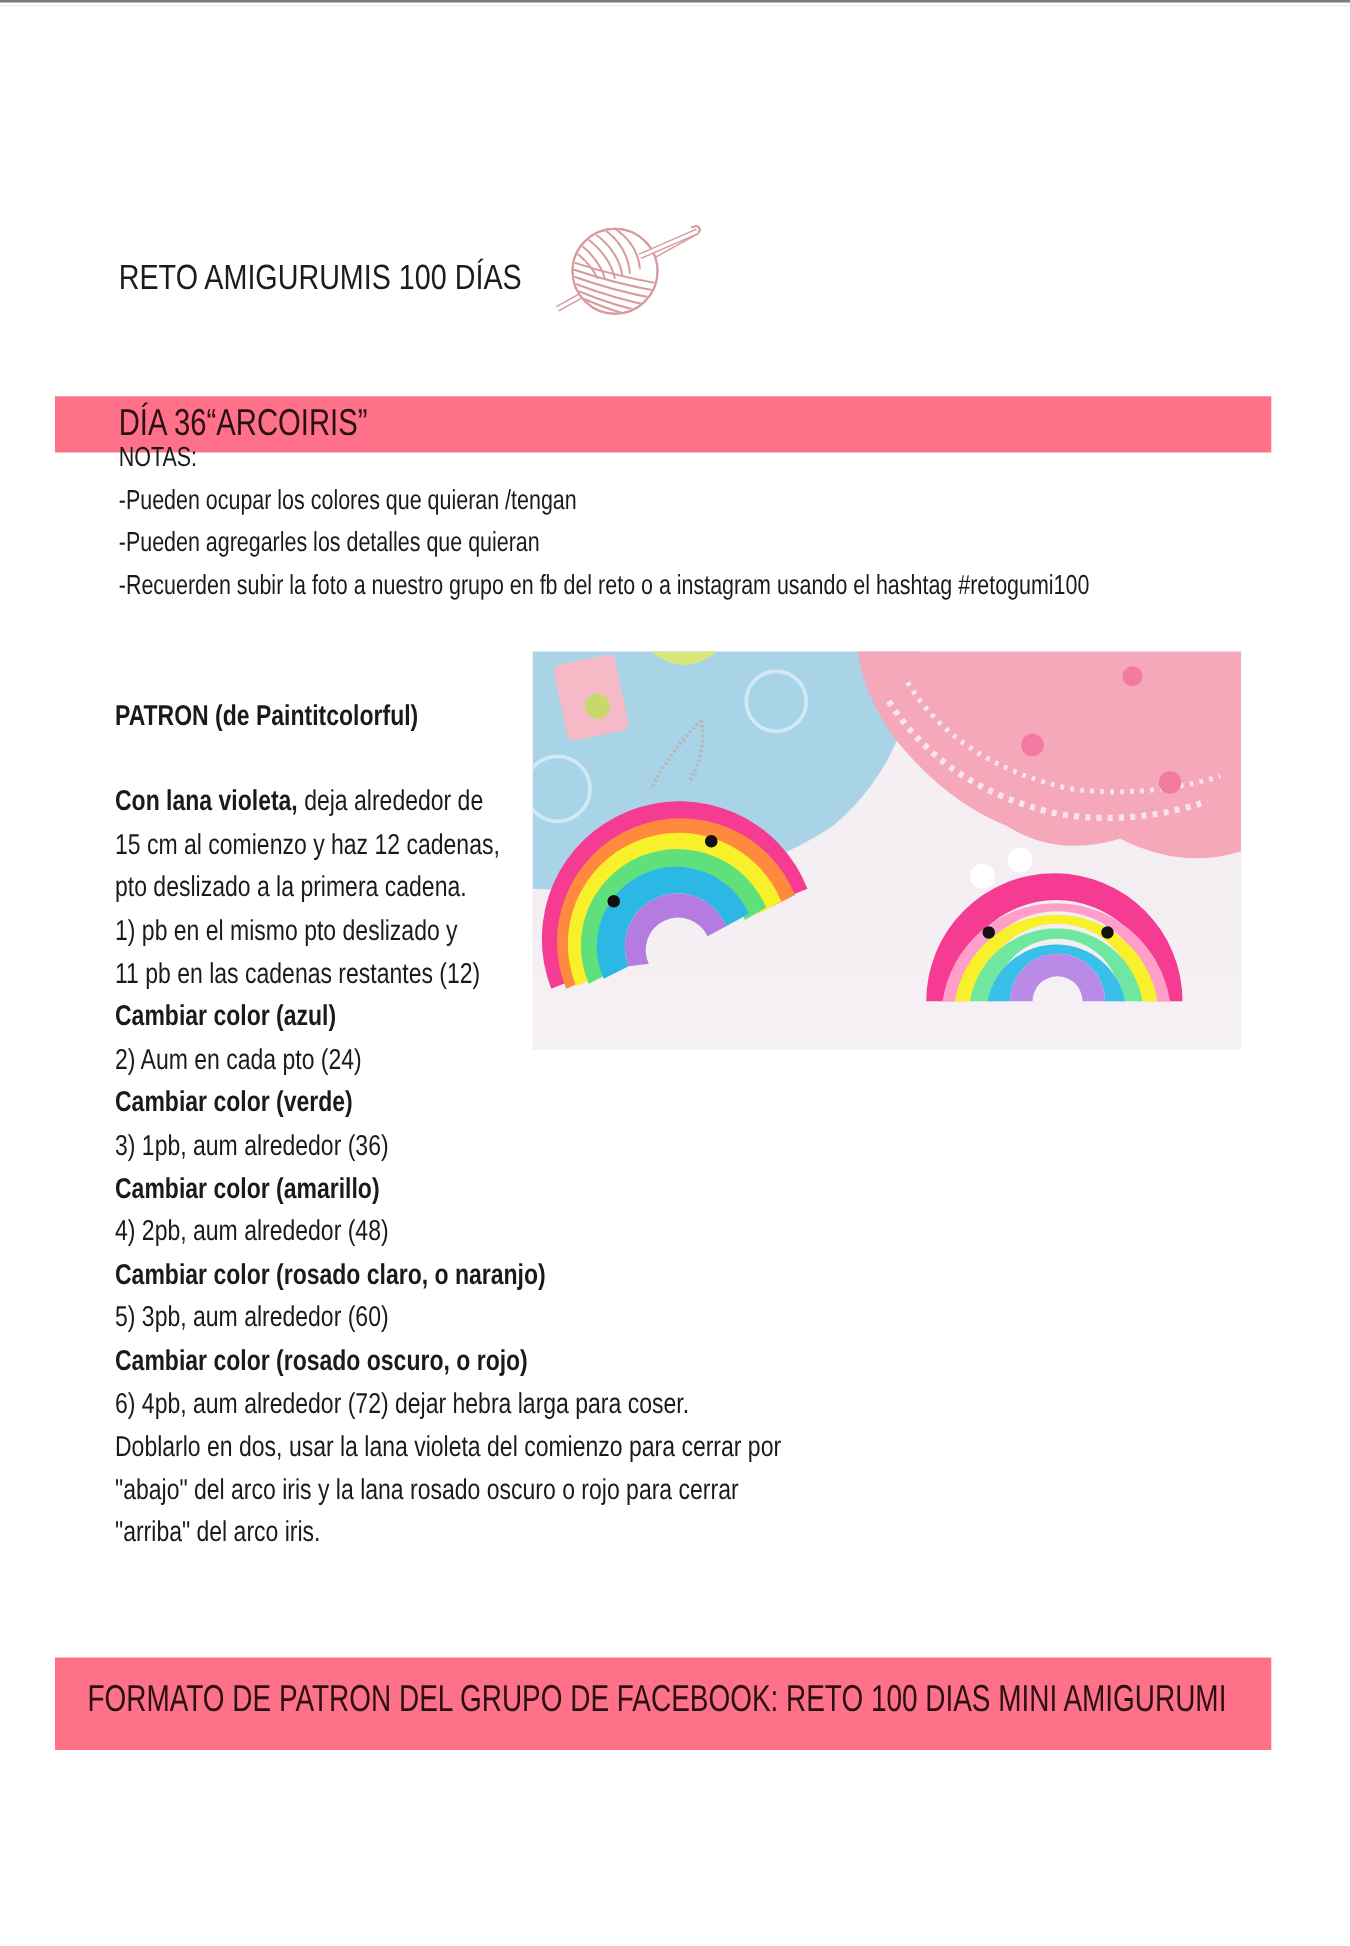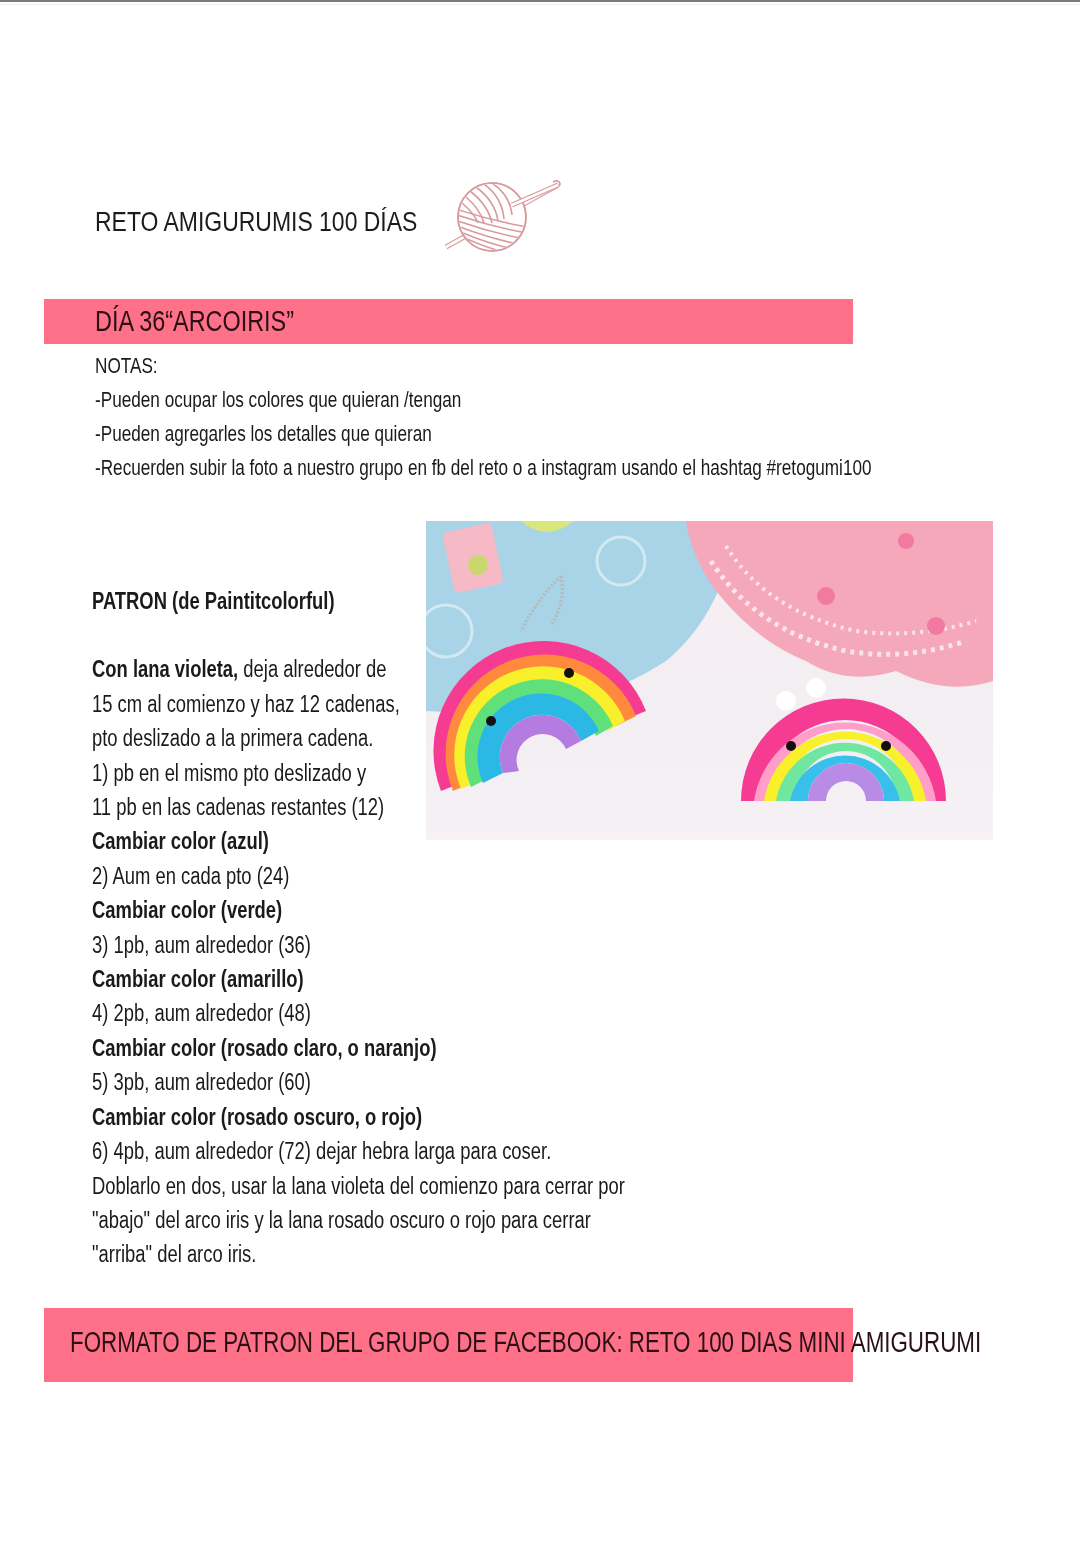--- a/index.html
+++ b/index.html
@@ -23,22 +23,23 @@
     .doc-title {
       position: absolute; left: 95px; top: 206px;
       font-size: 28px; letter-spacing: 0px;
       transform: scaleX(0.82); transform-origin: left center;
       color: #1c1c1c; white-space: nowrap;
     }
     .yarn-icon {
       position: absolute; left: 440px; top: 175px; width: 125px; height: 85px;
     }
     .band {
-      position: absolute; left: 44px; width: 809px;
+      position: absolute; left: 44px; width: 973px;
       background: #fe7189;
+      margin-top: 18px;
     }
     .band-day { top: 299px; height: 45px; }
     .band-footer { top: 1308px; height: 74px; }
     .band-day-title {
       position: absolute; left: 51px; top: 5px;
       font-size: 30px; white-space: nowrap;
       transform: scaleX(0.78); transform-origin: left center;
       color: #2a1014;
     }
     .band-footer-text {
@@ -49,21 +50,21 @@
     }
     .notes {
       position: absolute; left: 95px; top: 349px;
       font-size: 22px; line-height: 34px;
     }
     .notes div {
       white-space: nowrap;
       transform: scaleX(0.78); transform-origin: left center;
     }
     .pattern {
-      position: absolute; left: 92px; top: 584px;
+      position: absolute; left: 92px; top: 555px;
       font-size: 23px; line-height: 34.4px;
     }
     .pattern div {
       white-space: nowrap;
       transform: scaleX(0.8); transform-origin: left center;
       color: #1a1a1a;
     }
     .pattern .b { font-weight: bold; }
     .pattern .gap { height: 34px; }
     .photo {

